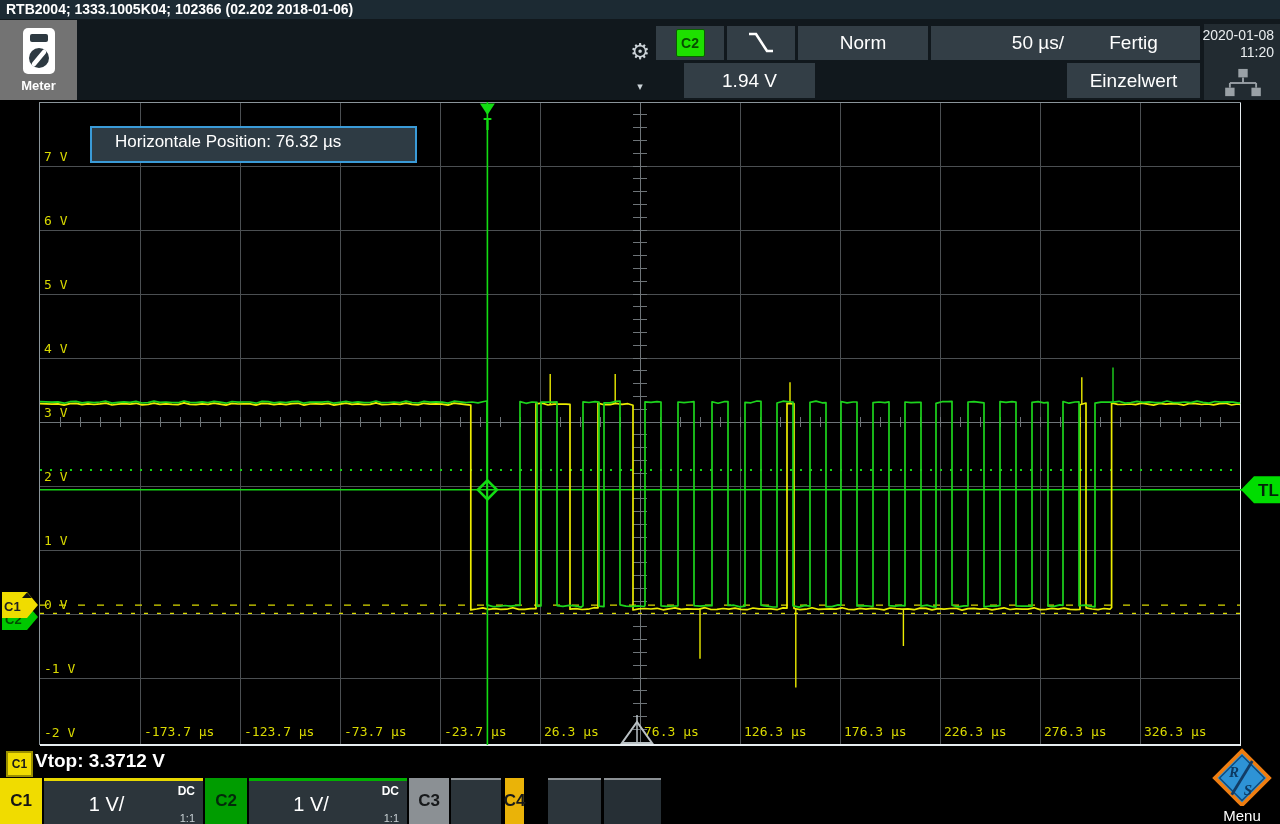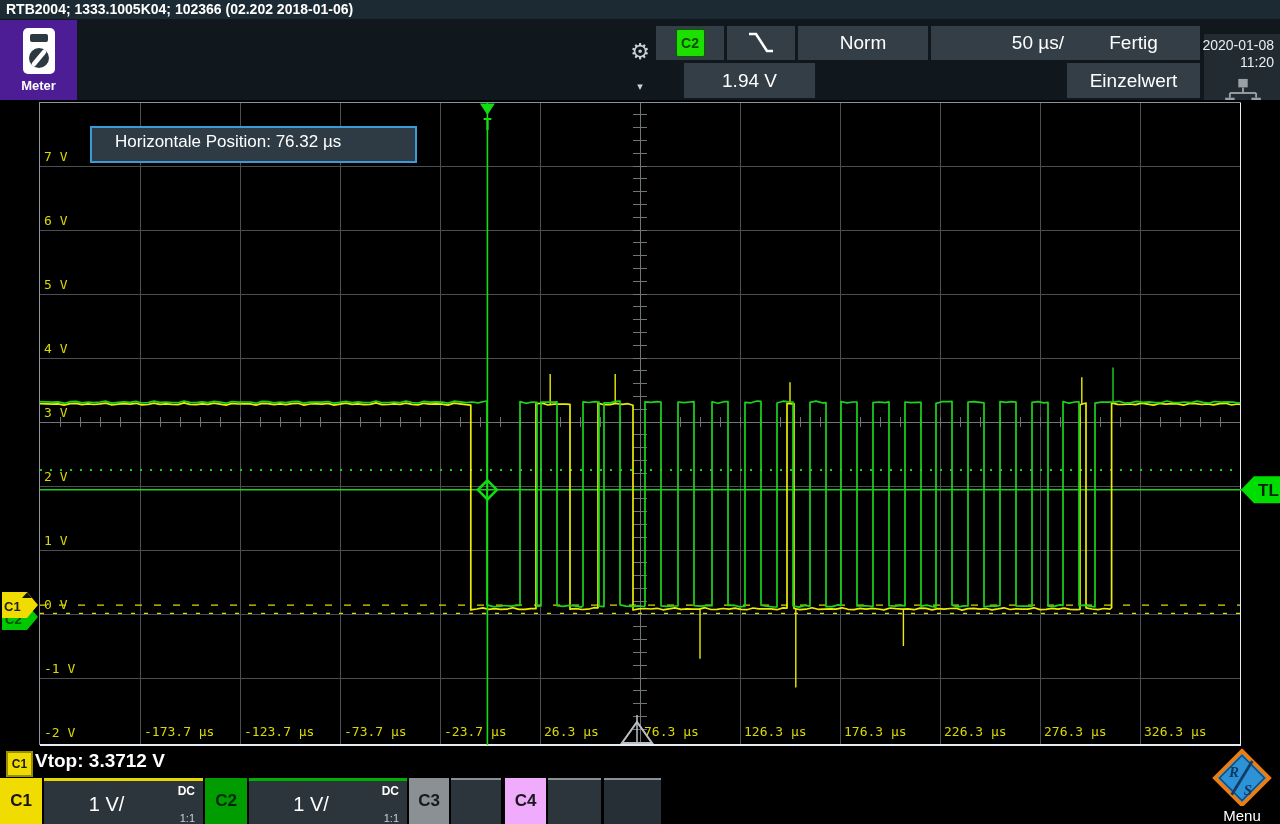--- a/index.html
+++ b/index.html
@@ -4,34 +4,34 @@
 <style>
   html,body{margin:0;padding:0;background:#000;}
   body{width:1280px;height:824px;overflow:hidden;position:relative;
        font-family:"Liberation Sans",sans-serif;-webkit-font-smoothing:antialiased;}
   .abs{position:absolute;box-sizing:border-box;}
   
   .title-bar{left:0;top:0;width:1280px;height:19px;background:#1c2a33;color:#fff;
              font-size:14px;font-weight:bold;line-height:19px;padding-left:6px;}
   
   .toolbar{left:0;top:19px;width:1280px;height:81px;background:#11181d;}
-  .meter-btn{position:absolute;left:0;top:1px;width:77px;height:80px;background:#4c1d95;
+  .meter-btn{position:absolute;left:0;top:1px;width:77px;height:80px;background:#737373;
              display:flex;flex-direction:column;align-items:center;cursor:pointer;}
   .meter-label{color:#fff;font-size:13px;font-weight:bold;margin-top:3px;}
   .gear-wrap{position:absolute;left:625px;top:20px;width:30px;height:60px;text-align:center;}
   .gear-glyph{font-size:22px;color:#ccd3d8;line-height:26px;}
   .chev-glyph{font-size:11px;color:#ccd3d8;margin-top:16px;line-height:10px;}
   .cell{position:absolute;background:#333e46;color:#fff;font-size:19px;
         display:flex;align-items:center;justify-content:center;}
   .cell.r1{top:7px;height:34px;} .cell.r2{top:44px;height:35px;}
   .cell.right{justify-content:flex-end;padding-right:13px;}
   .src-badge{width:27px;height:26px;background:#1ee000;border:1px solid #0a5c00;
              color:#074d00;font-size:14px;font-weight:bold;display:flex;align-items:center;
              justify-content:center;border-radius:2px;}
-  .dt-panel{position:absolute;left:1204px;top:15px;width:76px;height:77px;background:#222b31;}
+  .dt-panel{position:absolute;left:1204px;top:5px;width:76px;height:77px;background:#222b31;}
   .dt-text{position:absolute;right:6px;top:3px;color:#e9edef;font-size:14px;
            line-height:17px;text-align:right;white-space:pre;}
   .net-icon{position:absolute;left:18px;top:44px;}
   
   .scope{left:0;top:100px;width:1280px;height:648px;background:#000;}
   .tooltip{position:absolute;left:90px;top:26px;width:300px;height:33px;background:#2e3b44;
            border:2px solid #3a9bd8;color:#fff;font-size:17px;line-height:28px;padding-left:23px;}
   
   .meas-row{left:0;top:748px;width:1204px;height:30px;background:#000;}
   .meas-badge{position:absolute;left:6px;top:3px;width:23px;height:22px;background:#f0dc00;
@@ -46,21 +46,21 @@
   .ch-scale{position:absolute;left:0;right:34px;top:0;bottom:0;display:flex;align-items:center;
             justify-content:center;color:#fff;font-size:20px;}
   .ch-dc{position:absolute;right:8px;top:3px;color:#fff;font-size:12px;font-weight:bold;}
   .ch-probe{position:absolute;right:8px;bottom:3px;color:#c9d0d4;font-size:11px;}
   .tab-c1{left:0;width:42px;background:#f0dc00;color:#151515;}
   .box-c1{left:44px;width:159px;border-top:3px solid #e8d800;}
   .tab-c2{left:205px;width:42px;background:#009c00;color:#03290a;}
   .box-c2{left:249px;width:158px;border-top:3px solid #00b000;}
   .tab-c3{left:409px;width:40px;background:#8b9094;color:#17191b;}
   .box-c3{left:451px;width:50px;border-top:2px solid #8b9094;}
-  .tab-c4{left:505px;width:41px;background:#f0abfc;color:#17191b;}
+  .tab-c4{left:505px;width:19px;background:#eab308;color:#17191b;}
   .box-c4{left:548px;width:53px;border-top:2px solid #8b9094;}
   .extra-panel{position:absolute;left:604px;top:0;width:57px;height:46px;background:#262f35;
                border-top:2px solid #8b9094;box-sizing:border-box;}
   
   .logo-area{left:1204px;top:748px;width:76px;height:76px;background:#000;}
   .menu-label{position:absolute;left:0;bottom:0;width:100%;text-align:center;color:#fff;
               font-size:15px;font-weight:normal;}
 </style>
 </head>
 <body>

